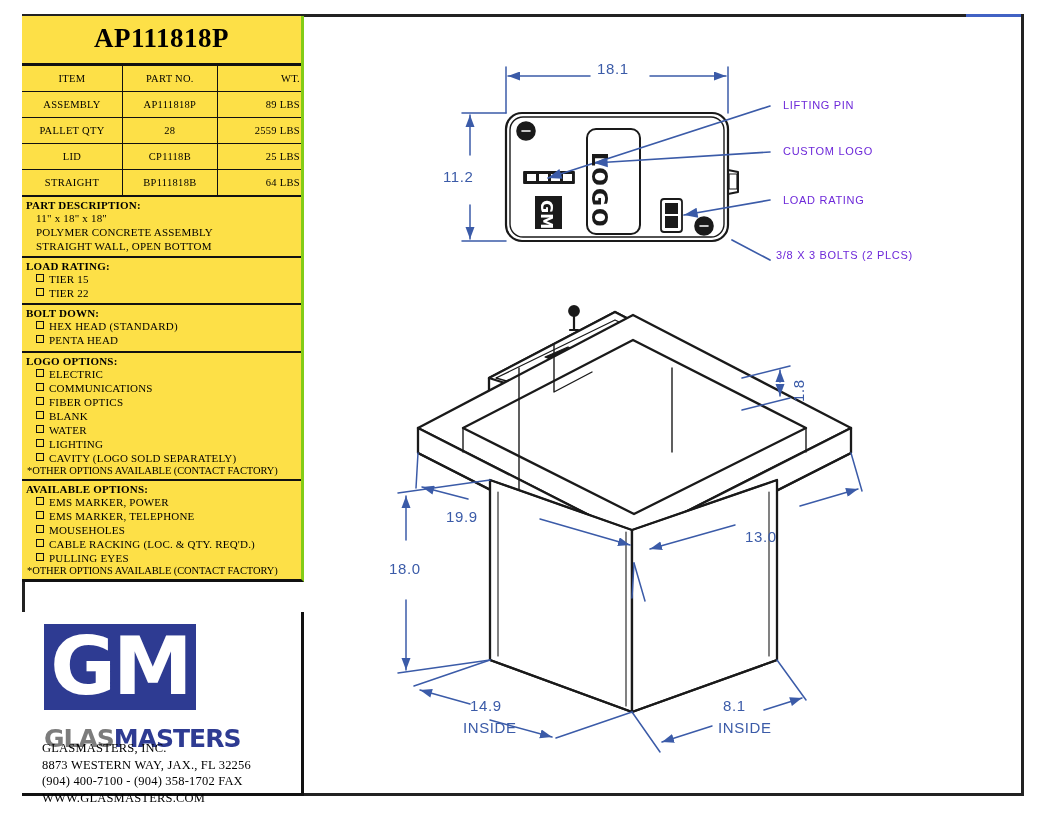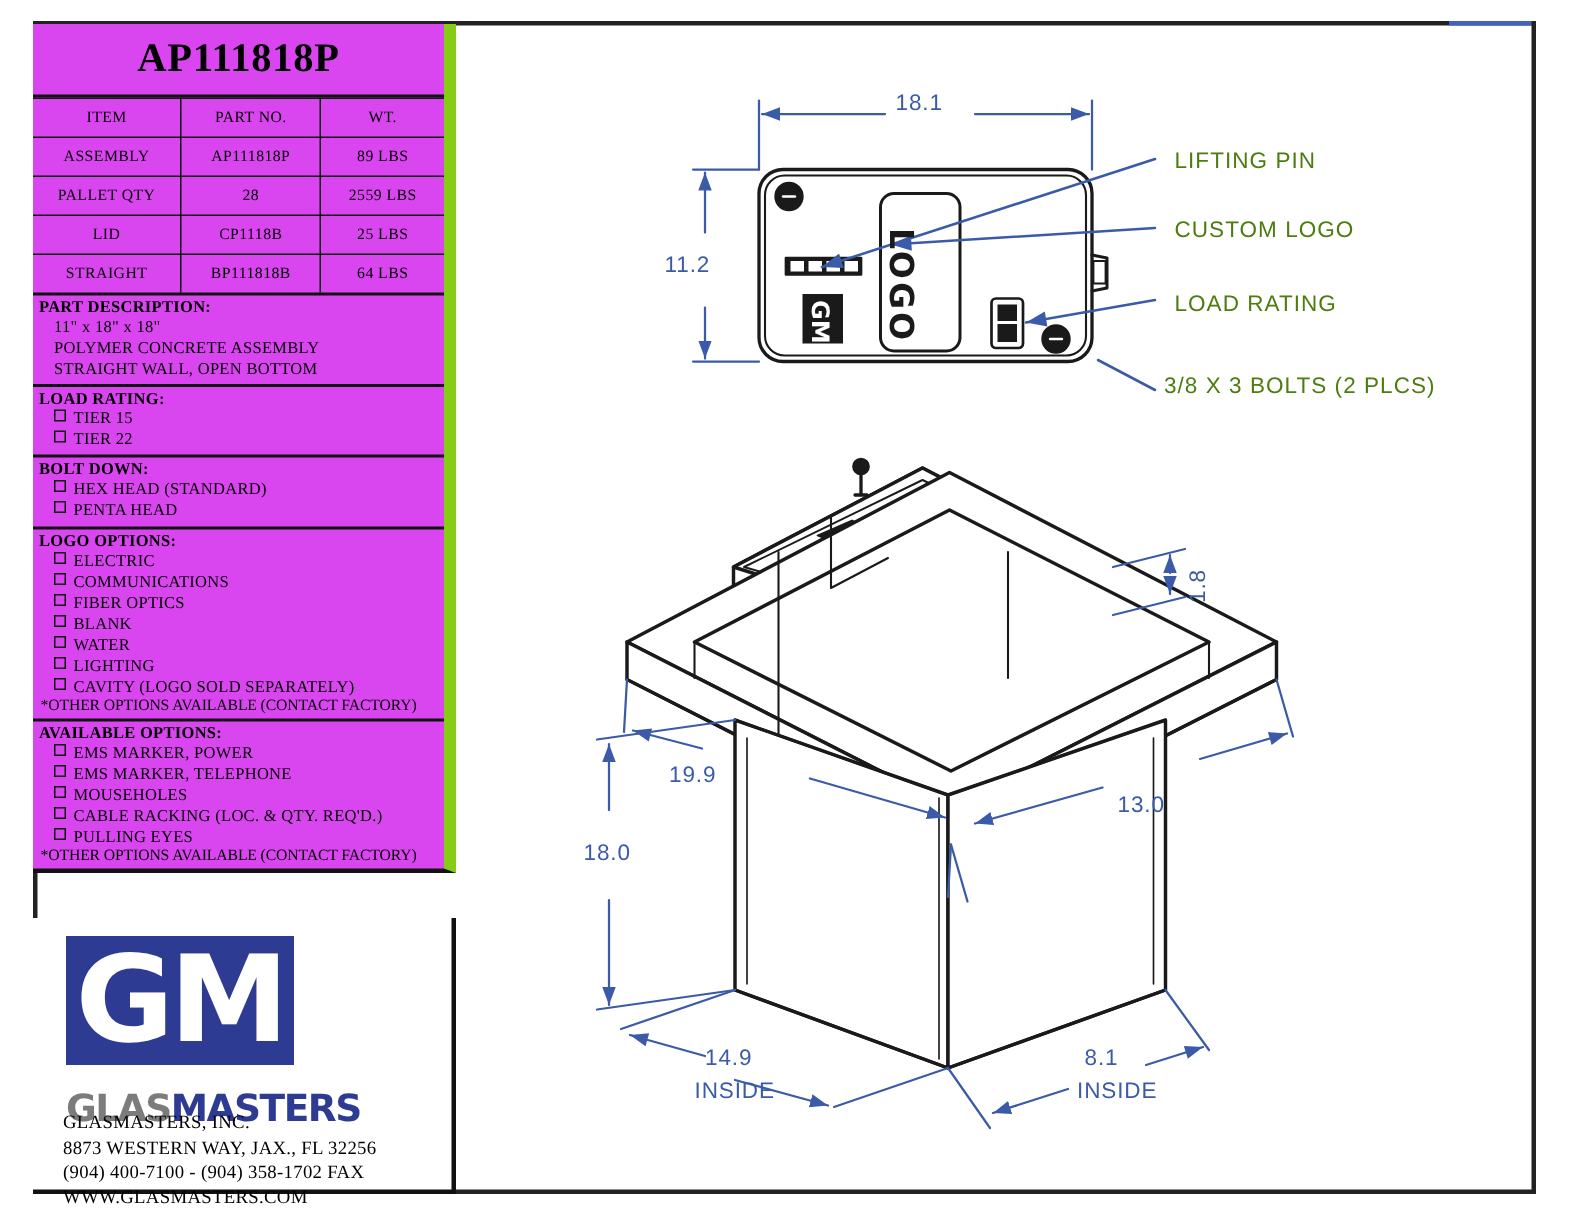--- a/index.html
+++ b/index.html
@@ -16,35 +16,35 @@
   
   .frame-top{position:absolute;left:22px;top:14px;width:1002px;height:3px;background:#222222;}
   .frame-top-blue{position:absolute;left:966px;top:14px;width:58px;height:3px;background:#4162c4;}
   .frame-right{position:absolute;left:1021px;top:14px;width:3px;height:782px;background:#222222;}
   .frame-bottom{position:absolute;left:22px;top:793px;width:1002px;height:3px;background:#222222;}
   .frame-left{position:absolute;left:22px;top:14px;width:3px;height:782px;background:#222222;}
 
   
   #titleblock{
     position:absolute;left:22px;top:16px;width:282px;
-    border-right:8px solid #84cc16;border-bottom:3px solid #111;
-    box-sizing:border-box;background:#d946ef;
+    border-right:3px solid #84cc16;border-bottom:3px solid #111;
+    box-sizing:border-box;background:#fde047;
   }
   .tb-title{
     text-align:center;font-weight:bold;font-size:27px;letter-spacing:0.5px;
     padding:7px 0 9px 0;border-bottom:2px solid #111;
     font-family:"Liberation Serif", serif;
   }
   table.spec{border-collapse:collapse;width:100%;table-layout:fixed;}
   table.spec td{
     border:1px solid #111;border-left:none;border-right:1px solid #111;
     text-align:center;font-size:10.5px;height:23px;
     font-family:"Liberation Serif", serif;letter-spacing:0.3px;
   }
-  table.spec td:last-child{border-right:none;}
+  table.spec td:last-child{border-right:none;text-align:right;}
   table.spec tr:last-child td{border-bottom:none;}
   table.spec col.c1{width:36%;}
   table.spec col.c2{width:34%;}
   table.spec col.c3{width:30%;}
 
   .sec{border-top:2px solid #111;padding:2px 0 3px 4px;}
   .sec-h{font-weight:bold;font-size:11px;letter-spacing:0.2px;}
   .sec-l{font-size:11px;padding-left:10px;line-height:1.28;letter-spacing:0.2px;}
   .chk{display:inline-block;width:6px;height:6px;border:1.5px solid #111;
        margin-right:5px;vertical-align:1px;}
@@ -61,22 +61,22 @@
     font-weight:bold;font-size:25px;letter-spacing:-1px;}
   .gm-word .g1{color:#7c7c7c;}
   .gm-word .g2{color:#2e3b92;}
   .addr{position:absolute;left:20px;top:128px;font-size:12.5px;line-height:1.32;
     font-family:"Liberation Serif", serif;letter-spacing:0.2px;}
 
   
   #draw{position:absolute;left:0;top:0;width:1056px;height:816px;pointer-events:none;}
   .dimtxt{position:absolute;color:#3b5ba8;font-family:"Liberation Sans", sans-serif;
     font-size:15px;letter-spacing:0.6px;white-space:nowrap;}
-  .calltxt{position:absolute;color:#4d7c0f;font-family:"Liberation Sans", sans-serif;
-    font-size:15px;letter-spacing:0.7px;white-space:nowrap;}
+  .calltxt{position:absolute;color:#6d28d9;font-family:"Liberation Sans", sans-serif;
+    font-size:11px;letter-spacing:0.7px;white-space:nowrap;}
   .dimtxt.rot{transform:rotate(-90deg);transform-origin:0 0;}
 </style>
 </head>
 <body>
 
 <div id="sheet">
 
   <div class="frame-top"></div>
   <div class="frame-top-blue"></div>
   <div class="frame-right"></div>

